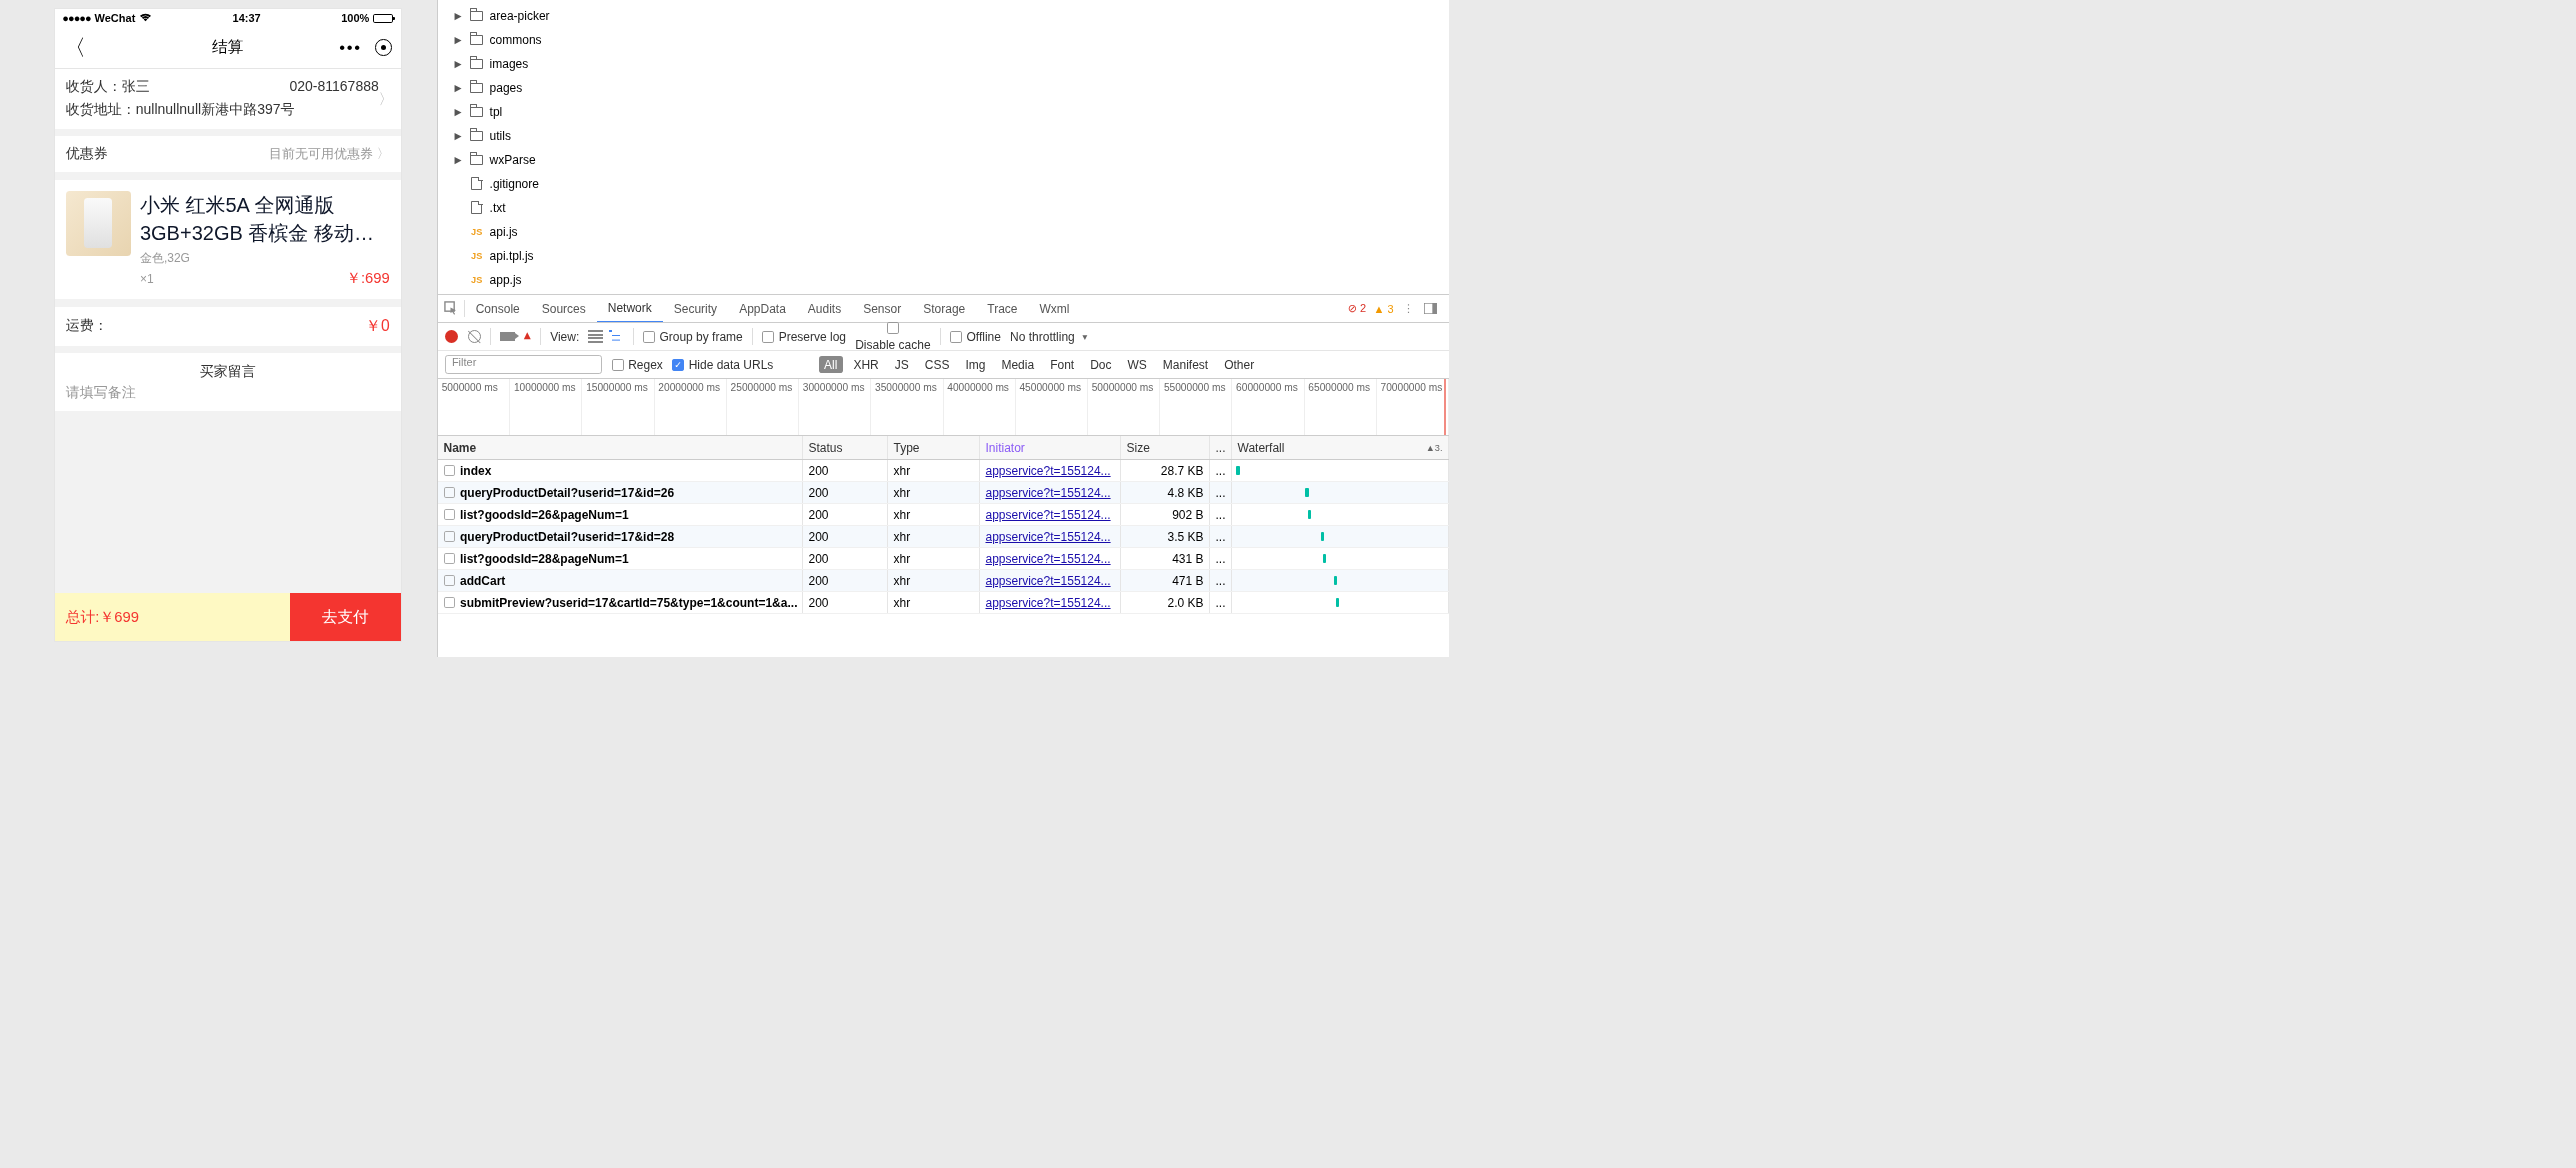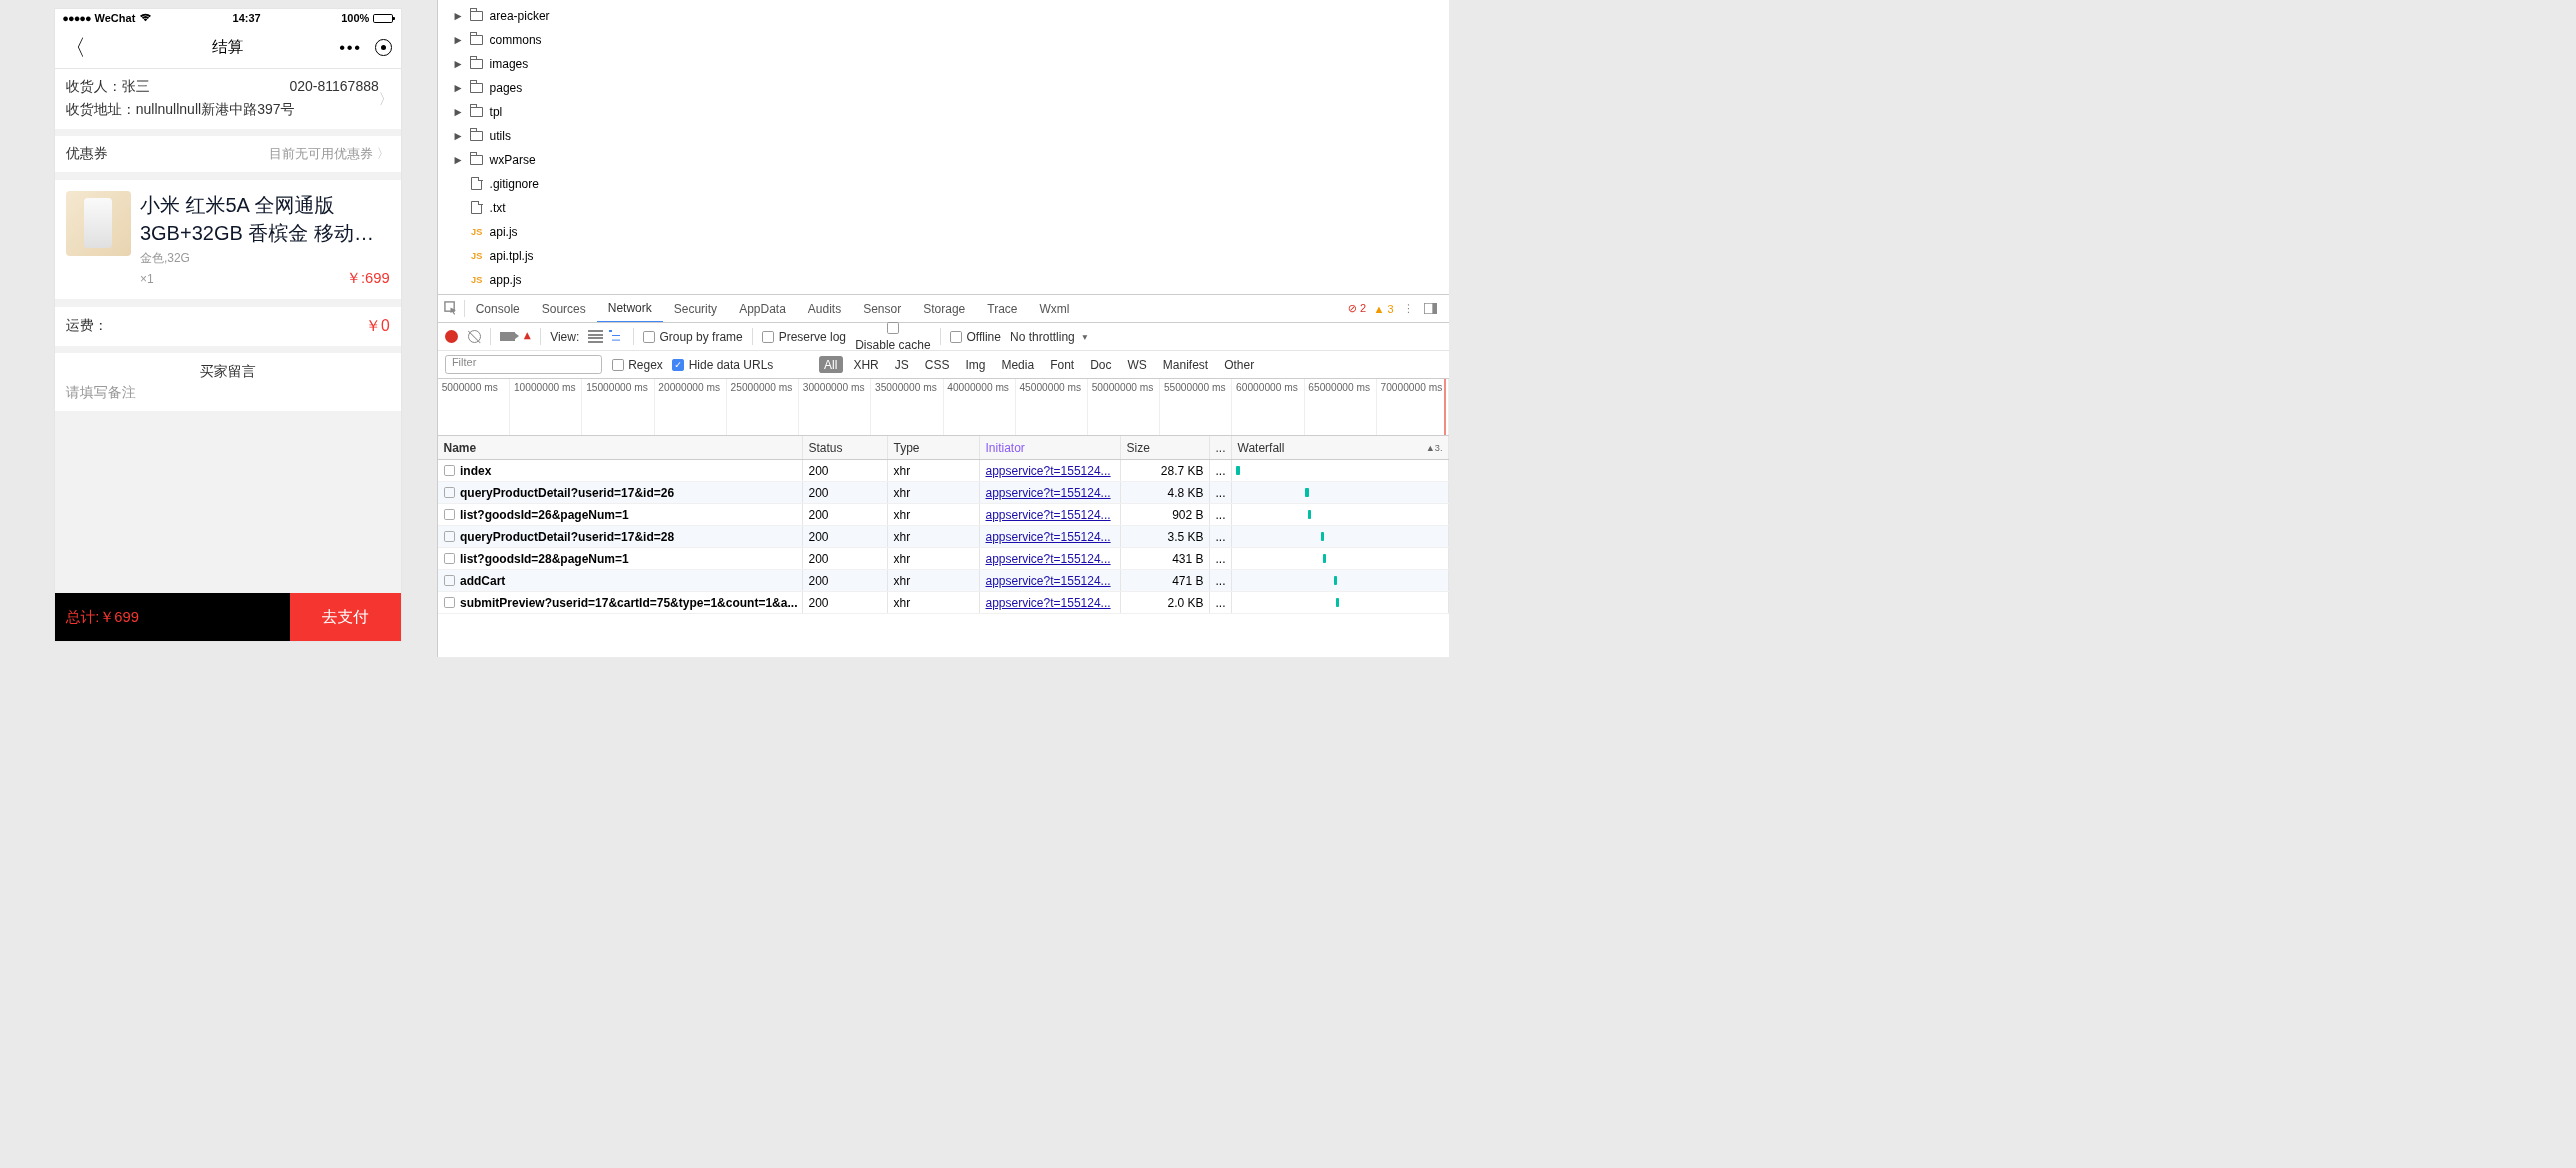--- a/index.html
+++ b/index.html
@@ -37,21 +37,21 @@
 .product-info { flex: 1; display: flex; flex-direction: column; }
 .product-title { font-size: 20px; line-height: 1.4; color: #0f172a; display: -webkit-box; -webkit-line-clamp: 2; -webkit-box-orient: vertical; overflow: hidden; }
 .product-spec { font-size: 12px; color: #999; margin-top: 3.7px; }
 .product-bottom { display: flex; justify-content: space-between; align-items: center; margin-top: 1.8px; }
 .product-qty { font-size: 12px; color: #999; }
 .product-price { font-size: 14.8px; color: #f43530; }
 .ship-card { display: flex; justify-content: space-between; align-items: center; color: #333; }
 .ship-card .price { color: #f43530; font-size: 15.7px; }
 .remark-card .label { font-size: 14px; color: #333; margin-bottom: 3.7px; text-align: center; }
 .remark-card .placeholder { font-size: 14px; color: #999; }
-.bottom-bar { height: 48px; background: #000000; display: flex; align-items: center; justify-content: center; }
+.bottom-bar { height: 48px; background: #fef9c3; display: flex; align-items: center; justify-content: center; }
 .total { flex: 1; padding-left: 11px; font-size: 14.8px; color: #f43530; }
 .pay-btn { width: 111px; height: 100%; background: #f43530; color: #fff; display: flex; align-items: center; justify-content: center; font-size: 15.7px; }
 
 
 .devtools { flex: 1; display: flex; flex-direction: column; background: #fff; border-left: 0.9px solid #ccc; }
 .sources-panel { height: 295px; border-bottom: 0.9px solid #ccc; display: flex; }
 .file-tree { flex: 0 0 314px; overflow-y: auto; font-size: 12px; padding: 3.7px 0; position: relative; }
 .file-tree::-webkit-scrollbar { width: 9.2px; }
 .file-tree::-webkit-scrollbar-thumb { background: #c1c1c1; border-radius: 4.6px; }
 .tree-item { display: flex; align-items: center; height: 24px; padding-left: 16.6px; gap: 5.5px; white-space: nowrap; }

